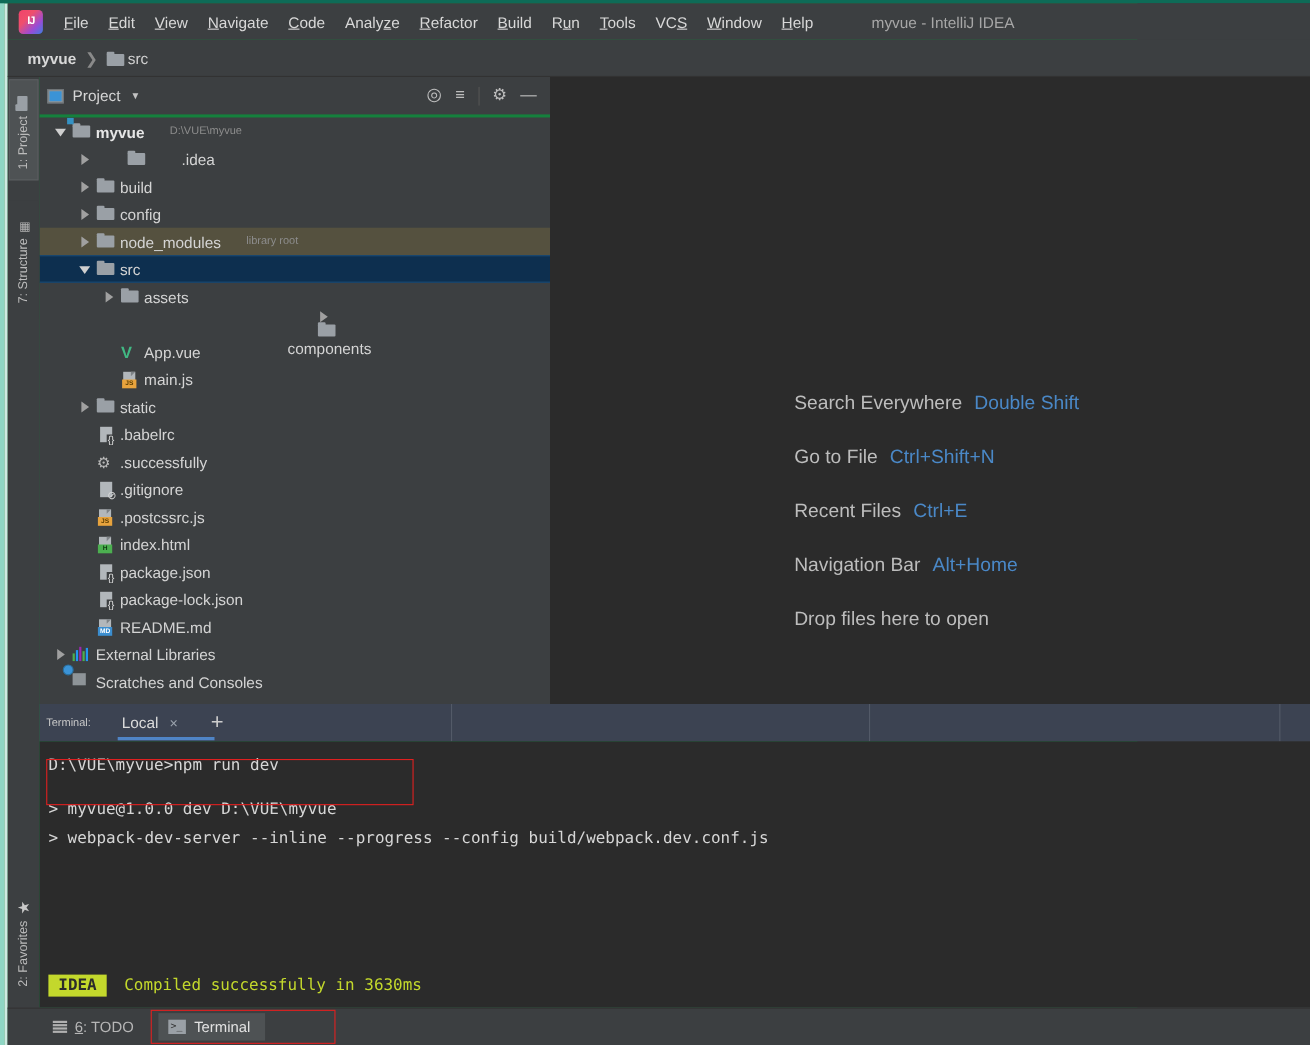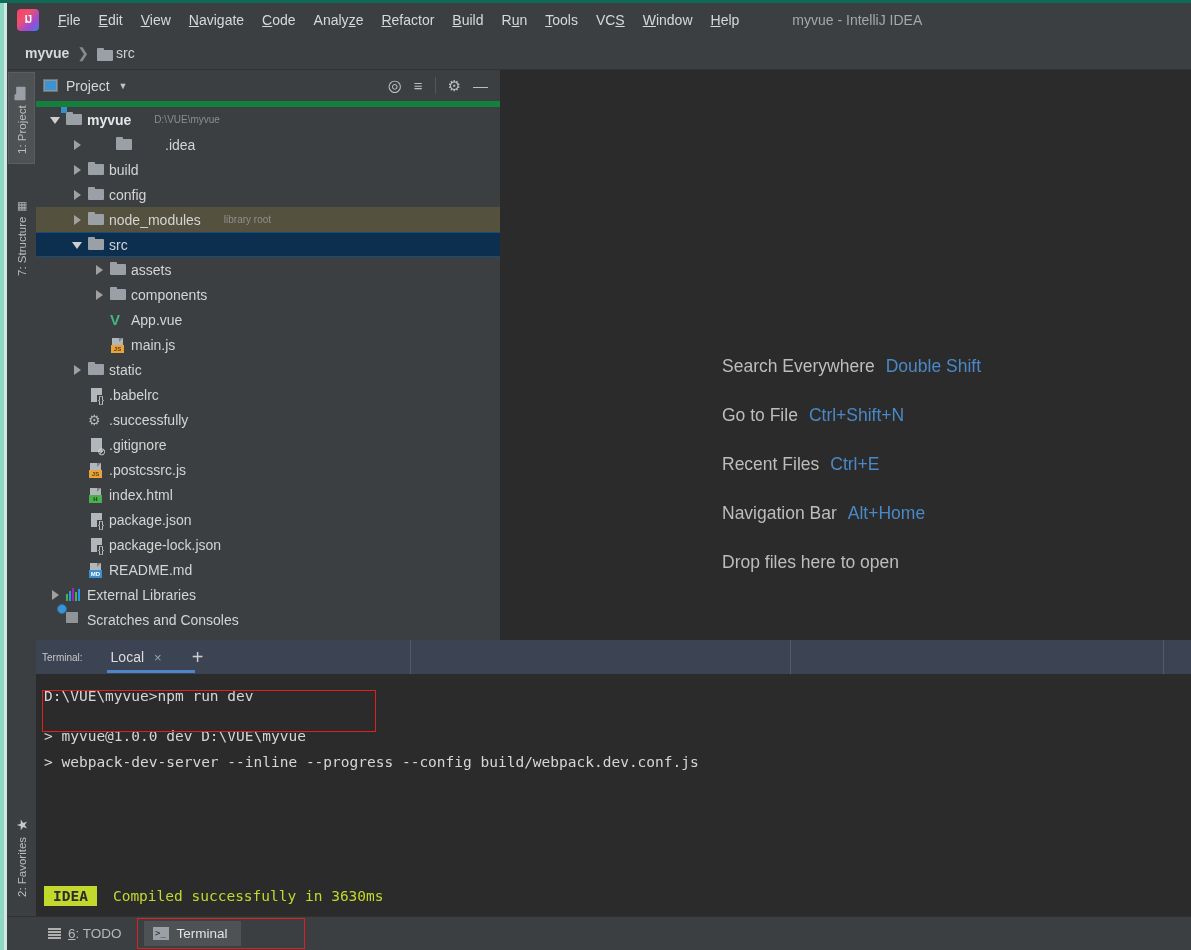--- a/index.html
+++ b/index.html
@@ -75,21 +75,21 @@
   .vtab-plain { background:#3c3f41; border:none; }
   .vicon { writing-mode:horizontal-tb; transform:rotate(90deg); margin:4px 0; }
 
   
   .project-panel {
     position:absolute; left:36px; top:70px; width:464px; height:570px;
     background:#3c3f41;
   }
   .pp-header {
     height:37px; display:flex; align-items:center; padding-left:7px;
-    border-bottom:6px solid #15803d;
+    border-bottom:3px solid #15803d;
   }
   .pp-title { font-size:14px; color:#d5d5d5; margin-left:8px; }
   .pp-caret { margin-left:9px; color:#c3c3c3; font-size:9px; }
   .pp-tools { margin-left:auto; display:flex; align-items:center; gap:12px; padding-right:12px; }
   .pp-divider { width:1px; height:17px; background:#555; }
 
   .tree { position:absolute; left:0; top:37px; width:464px; height:533px; background:#3c3f41; overflow:hidden; }
   .row {
     height:25px; display:flex; align-items:center; white-space:nowrap;
     font-size:14px; color:#d4d4d4;
@@ -308,21 +308,21 @@
         <div class="row sel" style="padding-left: 36px;">
           <span class="arrow open"></span>
           <span class="ico"><span class="folder"><span class="tab"></span><span class="body"></span></span></span>
           <span class="name">src</span>
         </div>
         <div class="row" style="padding-left: 58px;">
           <span class="arrow closed"></span>
           <span class="ico"><span class="folder"><span class="tab"></span><span class="body"></span></span></span>
           <span class="name">assets</span>
         </div>
-        <div class="row" style="padding-left: 58px;">
+        <div class="row" style="padding-left: 58px; flex-direction: column;">
           <span class="arrow closed"></span>
           <span class="ico"><span class="folder"><span class="tab"></span><span class="body"></span></span></span>
           <span class="name">components</span>
         </div>
         <div class="row" style="padding-left: 58px;">
           <span class="arrow"></span>
           <span class="ico"><span class="vue-ico">V</span></span>
           <span class="name">App.vue</span>
         </div>
         <div class="row" style="padding-left: 58px;">

